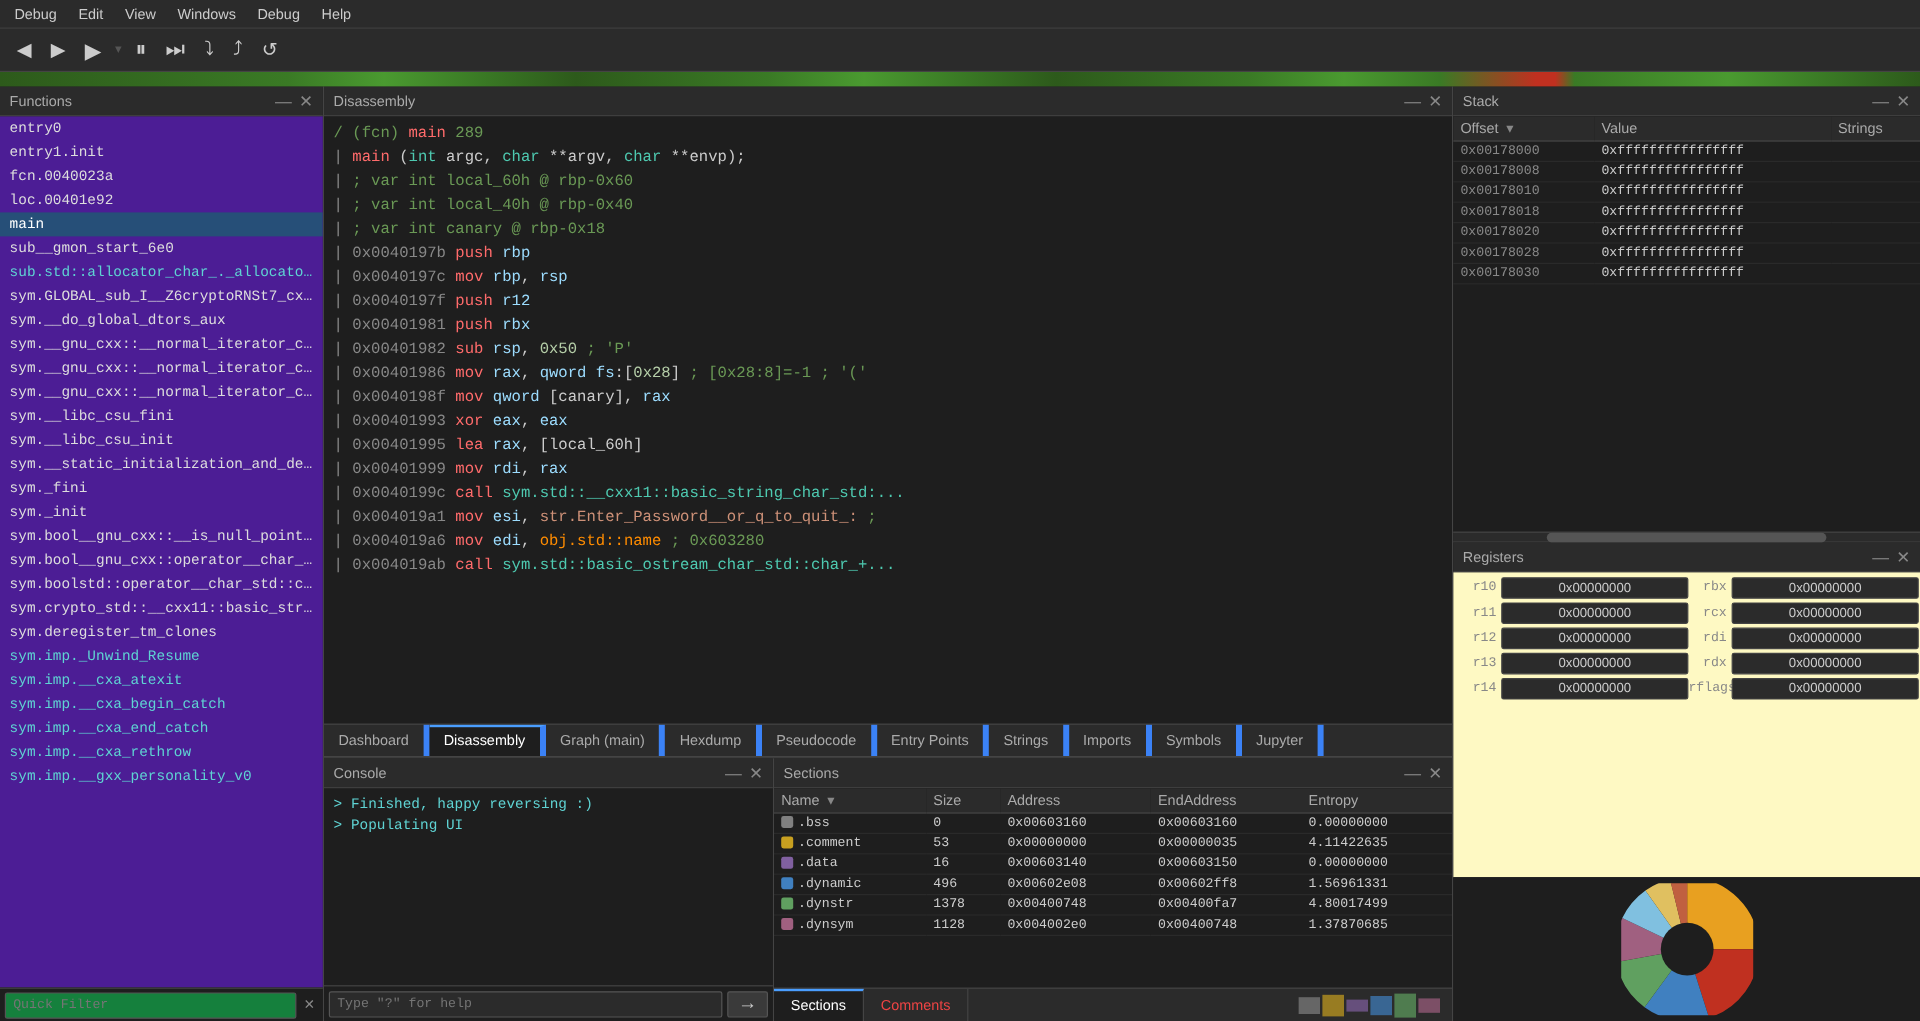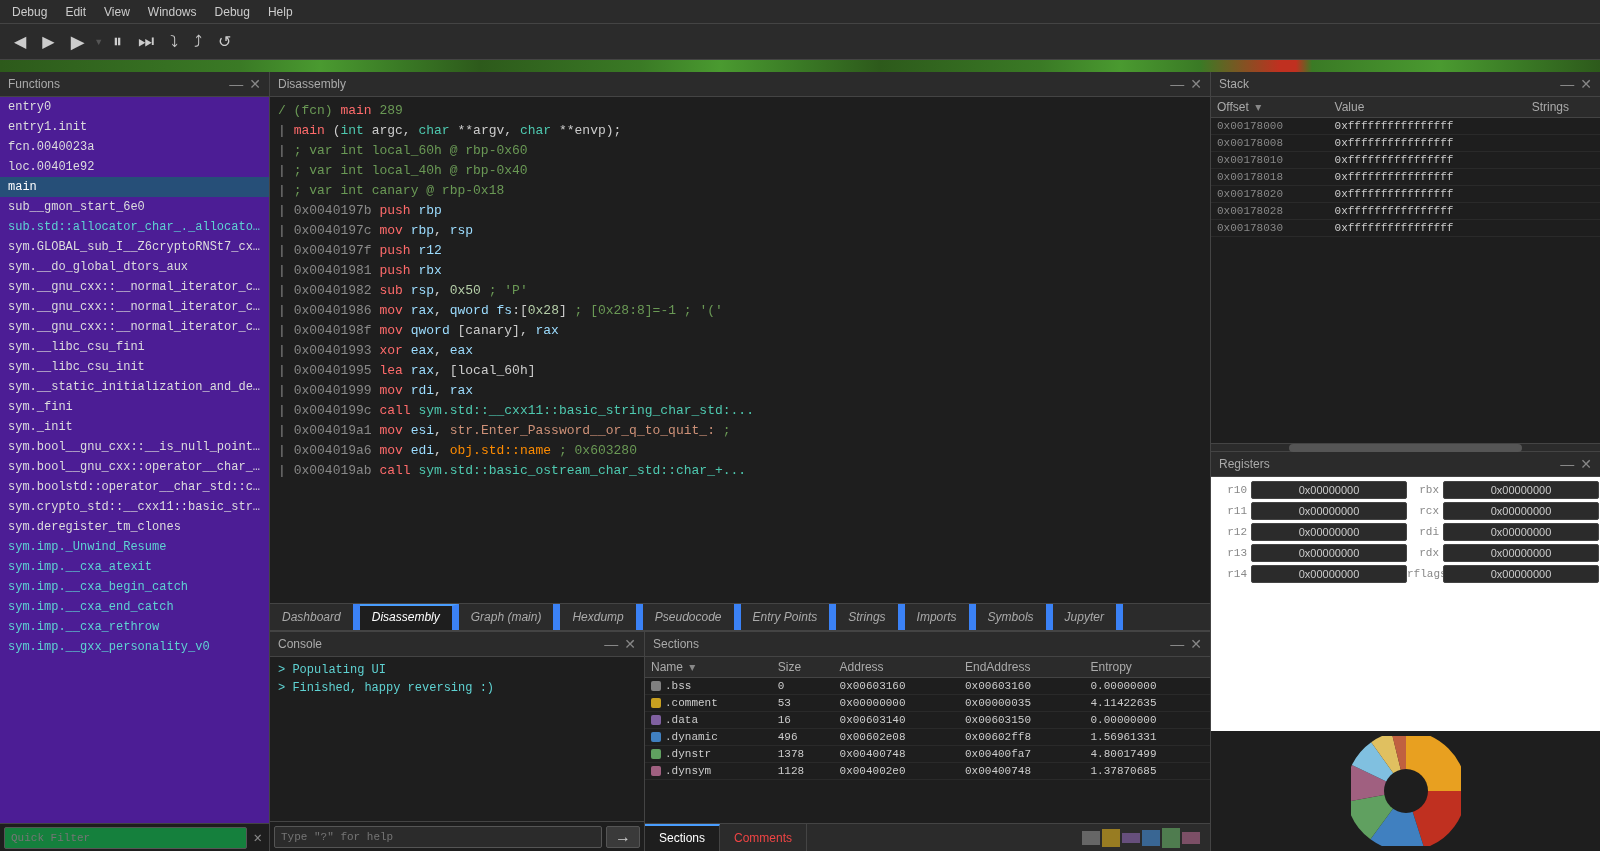--- a/index.html
+++ b/index.html
@@ -198,25 +198,24 @@
       border-top: 1px solid #444;
       border-bottom: 1px solid #444;
       height: 28px;
     }
     .tab {
       padding: 4px 12px;
       cursor: pointer;
       color: #aaa;
       font-size: 12px;
       font-family: Arial, sans-serif;
-      border-right: 7px solid #3b82f6;
+      border-right: 5px solid #3b82f6;
       display: flex;
       align-items: center;
       white-space: nowrap;
-      font-style: italic;
     }
     .tab.active {
       background: #1e1e1e;
       color: #fff;
       border-top: 2px solid #4a9eff;
       padding-top: 2px;
     }
 
     
     #bottom-split {
@@ -392,21 +391,21 @@
     
     #registers-panel {
       flex: 1;
       display: flex;
       flex-direction: column;
       overflow: hidden;
     }
     #registers-content {
       flex: 1;
       overflow-y: auto;
-      background: #ffffff;
+      background: #fef9c3;
       padding: 4px;
     }
     .reg-row {
       display: flex;
       align-items: center;
       margin-bottom: 3px;
     }
     .reg-name {
       color: #888;
       font-size: 11px;
@@ -587,22 +586,22 @@
       <div id="console-panel">
         <div class="panel-header">
           <span>Console</span>
           <div class="panel-header-icons">
             <span>—</span>
             <span>✕</span>
           </div>
         </div>
         <div id="console-content">
 
-        <div class="console-line"><span class="console-prompt">&gt; Populating UI</span></div>
-            <div class="console-line"><span class="console-prompt">&gt; Finished, happy reversing :)</span></div>
+        <div class="console-line"><span class="console-prompt">&gt; Finished, happy reversing :)</span></div>
+            <div class="console-line"><span class="console-prompt">&gt; Populating UI</span></div>
           </div>
         <div id="console-input-bar">
           <input id="console-input" type="text" placeholder="Type &quot;?&quot; for help" style="">
           <button class="console-send-btn">→</button>
         </div>
       </div>
 
       <div id="sections-panel">
         <div id="sections-header">
           <span>Sections</span>

